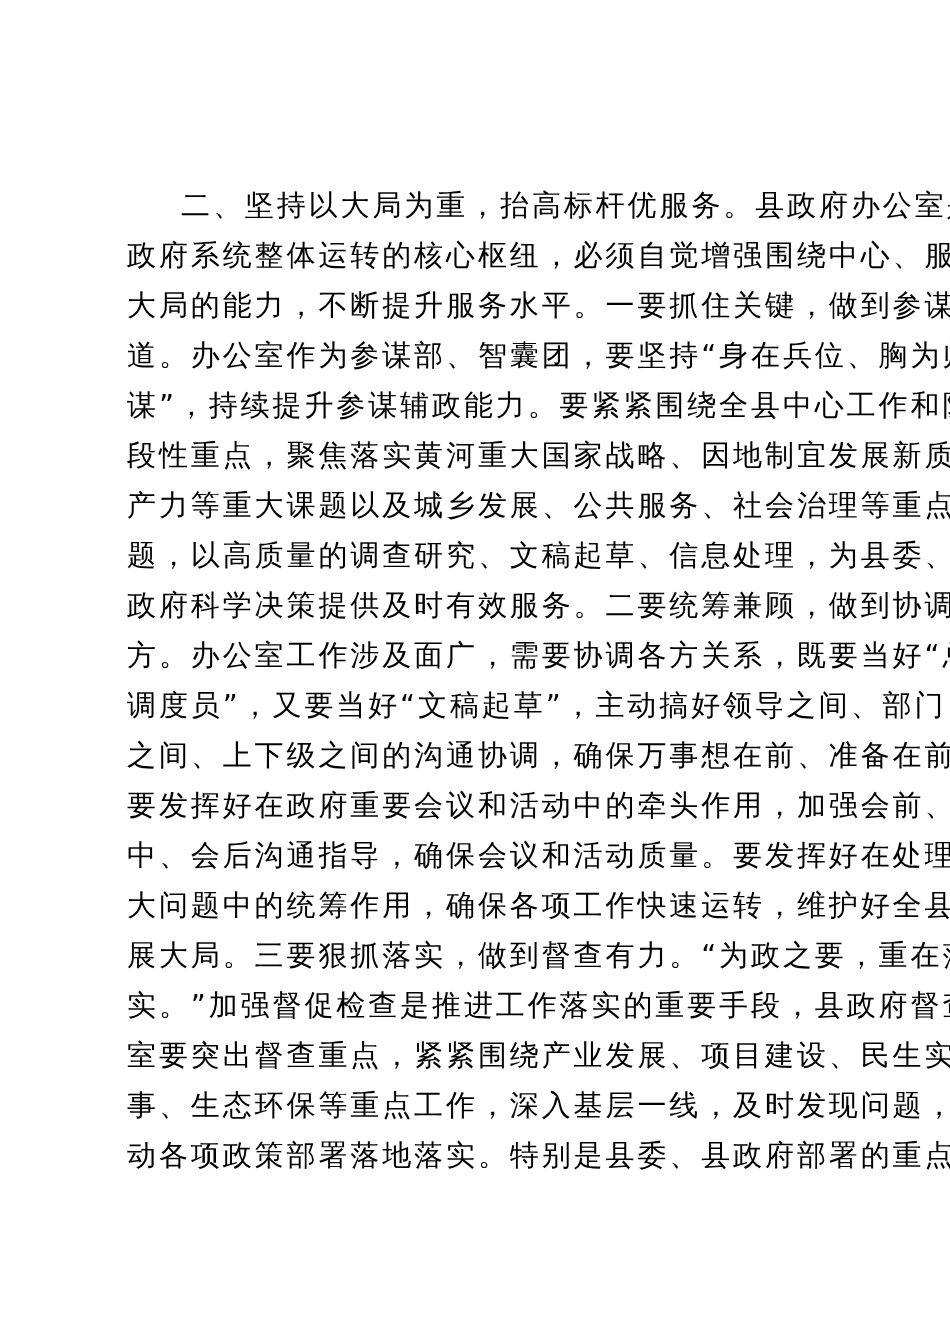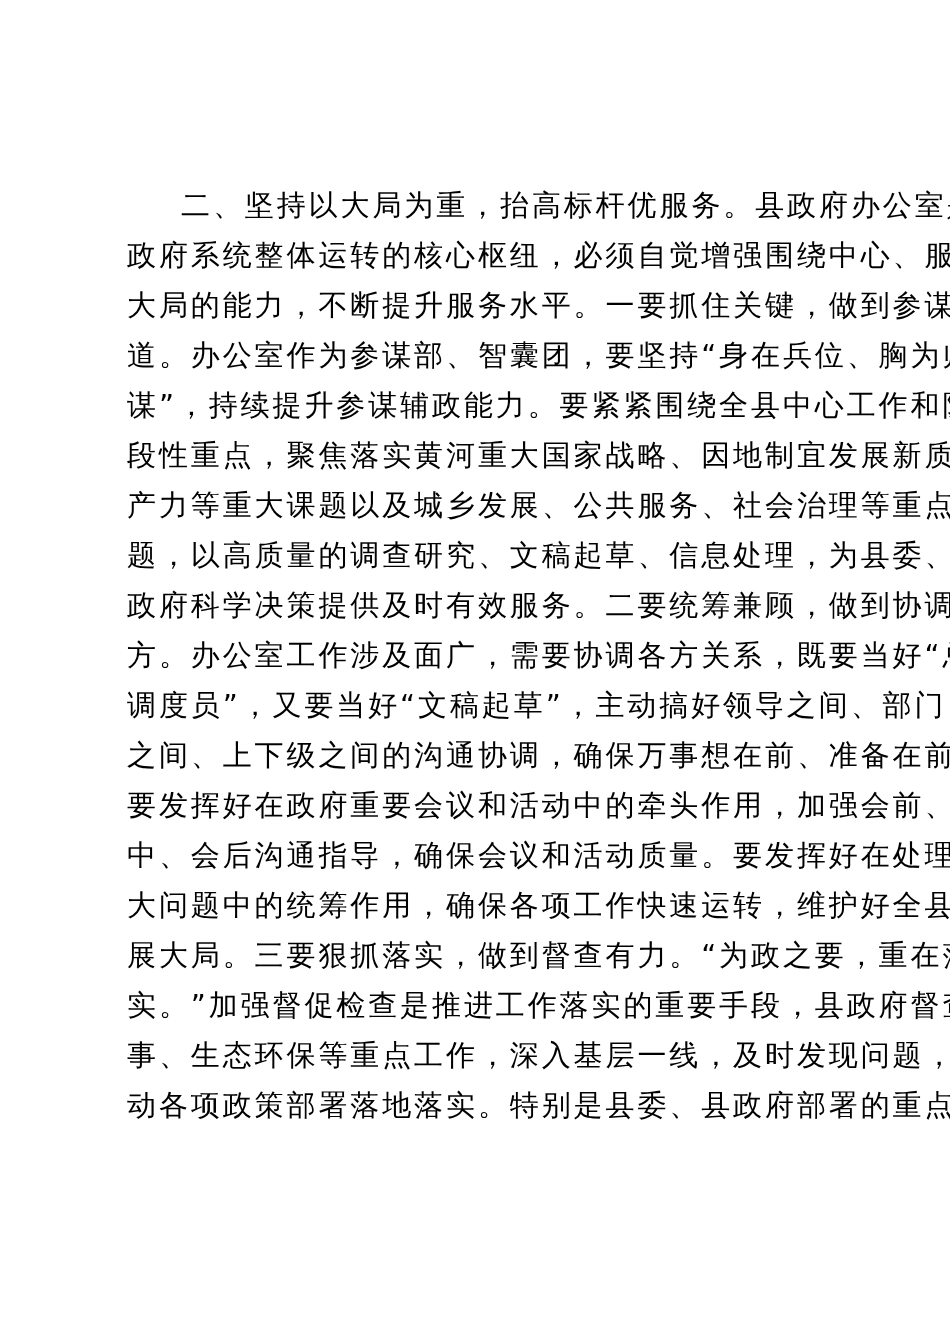--- a/index.html
+++ b/index.html
@@ -42,16 +42,17 @@
     <div class="line">题，以高质量的调查研究、文稿起草、信息处理，为县委、县</div>
     <div class="line">政府科学决策提供及时有效服务。二要统筹兼顾，做到协调有</div>
     <div class="line">方。办公室工作涉及面广，需要协调各方关系，既要当好“总</div>
     <div class="line">调度员”，又要当好“文稿起草”，主动搞好领导之间、部门</div>
     <div class="line">之间、上下级之间的沟通协调，确保万事想在前、准备在前。</div>
     <div class="line">要发挥好在政府重要会议和活动中的牵头作用，加强会前、会</div>
     <div class="line">中、会后沟通指导，确保会议和活动质量。要发挥好在处理重</div>
     <div class="line">大问题中的统筹作用，确保各项工作快速运转，维护好全县发</div>
     <div class="line">展大局。三要狠抓落实，做到督查有力。“为政之要，重在落</div>
     <div class="line">实。”加强督促检查是推进工作落实的重要手段，县政府督查</div>
+    <div class="line">室要突出督查重点，紧紧围绕产业发展、项目建设、民生实</div>
     <div class="line">事、生态环保等重点工作，深入基层一线，及时发现问题，推</div>
     <div class="line">动各项政策部署落地落实。特别是县委、县政府部署的重点工</div>
   </div>
 </div>
 
 </body></html>

